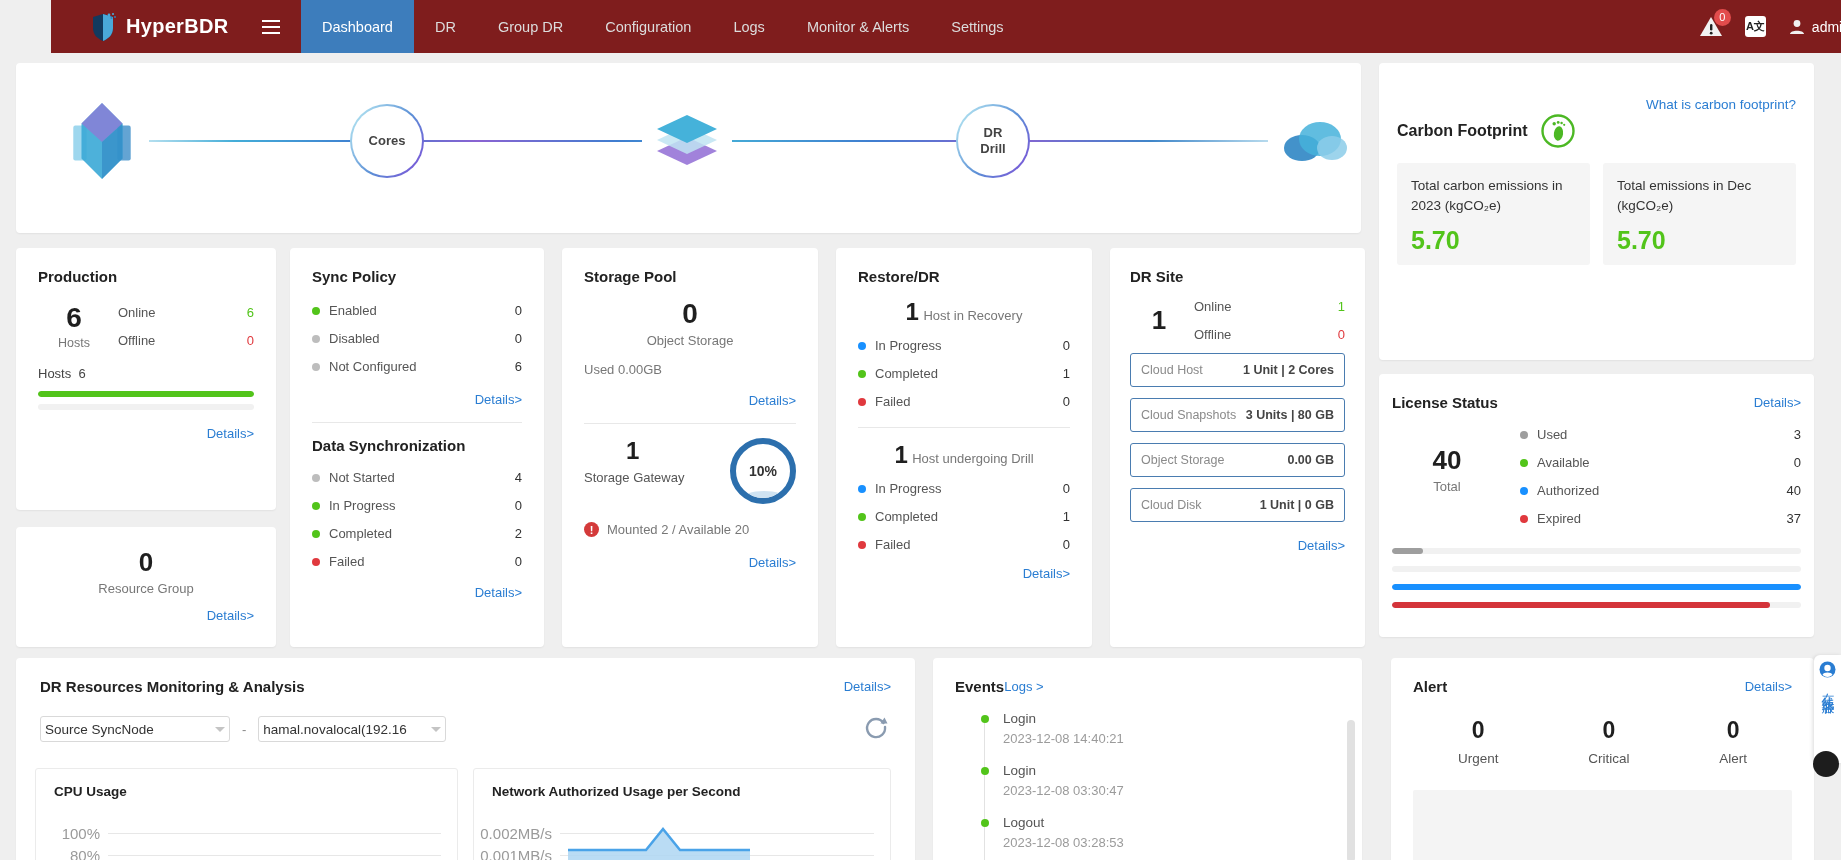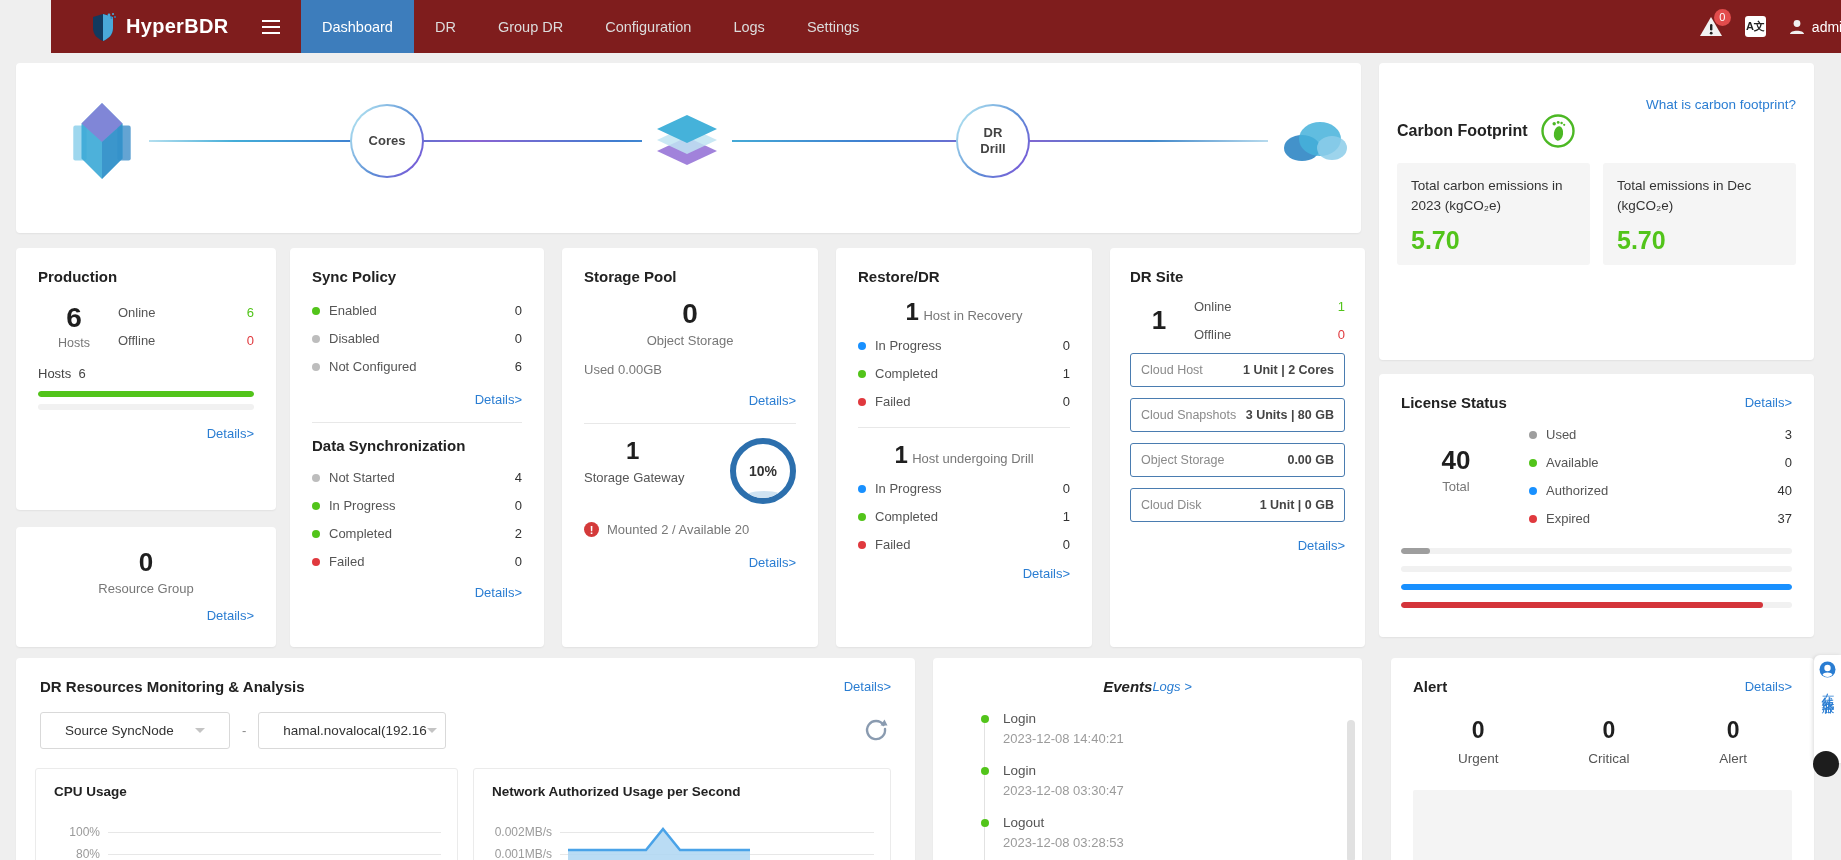--- a/index.html
+++ b/index.html
@@ -58,27 +58,27 @@
   .site-box .bv { font-size:12.5px; color:#444; font-weight:bold; }
 
   
   .carbon-box { background:#f5f5f5; border-radius:3px; width:197px; height:102px; padding:13px 14px; position:relative; }
   .carbon-box .cl { font-size:13.5px; color:#333; line-height:1.5; }
   .carbon-box .cv { position:absolute; left:14px; bottom:10px; font-size:25px; font-weight:bold; }
   .carbon-btn { margin-top:14px; height:32px; border:1px solid #3c74ad; border-radius:2px; background:#fff;
     color:#5b8fd6; font-size:13px; display:flex; align-items:center; justify-content:center; cursor:pointer; }
 
   
-  .select { height:37px; border:1px solid #d9d9d9; border-radius:3px; background:#fff;
-    display:flex; align-items:center; justify-content:space-between; padding:0 24px; font-size:13.5px; color:#333; cursor:pointer; }
+  .select { height:26px; border:1px solid #d9d9d9; border-radius:3px; background:#fff;
+    display:flex; align-items:center; justify-content:space-between; padding:0 4px; font-size:13.5px; color:#333; cursor:pointer; }
   .chev { width:0; height:0; border-left:5px solid transparent; border-right:5px solid transparent; border-top:5px solid #c4c4c4; }
   .mini-chart { position:absolute; background:#fff; border:1px solid #ebebeb; border-radius:3px; }
   .mini-title { font-size:13.5px; font-weight:bold; color:#222; padding:15px 0 0 18px; }
   .gridrow { position:absolute; left:0; width:100%; display:flex; align-items:center; }
-  .gtick { width:72px; text-align:right; font-size:12px; color:#9a9a9a; padding-right:8px; }
+  .gtick { width:72px; text-align:right; font-size:15px; color:#9a9a9a; padding-right:8px; }
   .gline { flex:1; height:1px; background:#e7e7e7; margin-right:16px; }
 
   
   .ev-list { position:relative; margin:16px 6px 0 26px; }
   .ev-list::before { content:""; position:absolute; left:3px; top:8px; bottom:-40px; width:1px; background:#e2e2e2; }
   .ev-item { position:relative; padding-left:22px; margin-bottom:17px; }
   .ev-dot { position:absolute; left:0; top:4px; width:8px; height:8px; border-radius:50%; }
   .ev-t { font-size:13.5px; color:#555; }
   .ev-time { font-size:13px; color:#9b9b9b; margin-top:5px; }
   .scroll-thumb { position:absolute; right:7px; top:62px; width:8px; height:142px; background:#e1e1e1; border-radius:4px; }
@@ -123,20 +123,21 @@
         <span></span>
         <span></span>
         <span></span>
       </div>
     <div class="tabs">
       <div class="tab active">Dashboard</div>
       <div class="tab">DR</div>
       <div class="tab">Group DR</div>
       <div class="tab">Configuration</div>
       <div class="tab">Logs</div>
+      <div class="tab">Monitor &amp; Alerts</div>
       <div class="tab">Settings</div>
     </div>
     <div class="nav-right">
       <div class="bell-wrap">
         <svg width="24" height="23" viewBox="0 0 24 23">
           <path d="M12 2 L23 21 L1 21 Z" fill="#f2f2f2"></path>
           <rect x="11" y="9" width="2.4" height="6.5" rx="1.2" fill="#222"></rect>
           <circle cx="12.2" cy="18.2" r="1.4" fill="#222"></circle>
         </svg>
         <span class="badge">0</span>
@@ -400,21 +401,21 @@
         <div class="cl">Total carbon emissions in 2023 (kgCO₂e)</div>
         <div class="cv" style="color: rgb(82, 196, 26);">5.70</div>
       </div>
       <div class="carbon-box">
         <div class="cl">Total emissions in Dec (kgCO₂e)</div>
         <div class="cv" style="color: rgb(82, 196, 26);">5.70</div>
       </div>
     </div>
   </div>
 
-  <div class="card" style="left:1379px; top:374px; width:435px; height:263px; padding:20px 22px;">
+  <div class="card" style="left:1379px; top:374px; width:435px; height:263px; padding:20px 13px;">
     <div style="display:flex; justify-content:space-between; align-items:center;">
       <div class="card-title">License Status</div>
       <span class="details-link">Details&gt;</span>
     </div>
     <div style="display:flex; margin-top:14px;">
       <div style="width:110px; text-align:center; padding-top:22px;">
         <div class="bignum" style="font-size:26px;">40</div>
         <div class="subgray" style="margin-top:5px; font-size:13px;">Total</div>
       </div>
       <div style="flex:1; padding-left:18px;">
@@ -502,21 +503,21 @@
         </div>
 
       <svg width="200" height="90" viewBox="0 0 200 90" style="position:absolute; left:94px; top:54px;">
         <path d="M0,27 L78,27 L95,6 L112,27 L182,27 L182,90 L0,90 Z" fill="#aed6f2" opacity="0.85"></path>
         <path d="M0,27 L78,27 L95,6 L112,27 L182,27" fill="none" stroke="#4aa3e8" stroke-width="2.5"></path>
       </svg>
     </div>
   </div>
 
   <div class="card" style="left:933px; top:658px; width:429px; height:240px; padding:20px 22px;">
-    <div style="display:flex; justify-content:center; align-items:center;font-style:italic;">
+    <div style="display:flex; justify-content:flex-start; align-items:center;">
       <div class="card-title">Events</div>
       <span class="details-link">Logs &gt;</span>
     </div>
     <div class="ev-list">
       <div class="ev-item">
         <span class="ev-dot" style="background: rgb(82, 196, 26);"></span>
         <div class="ev-t">Login</div>
         <div class="ev-time">2023-12-08 14:40:21</div>
       </div>
       <div class="ev-item">

